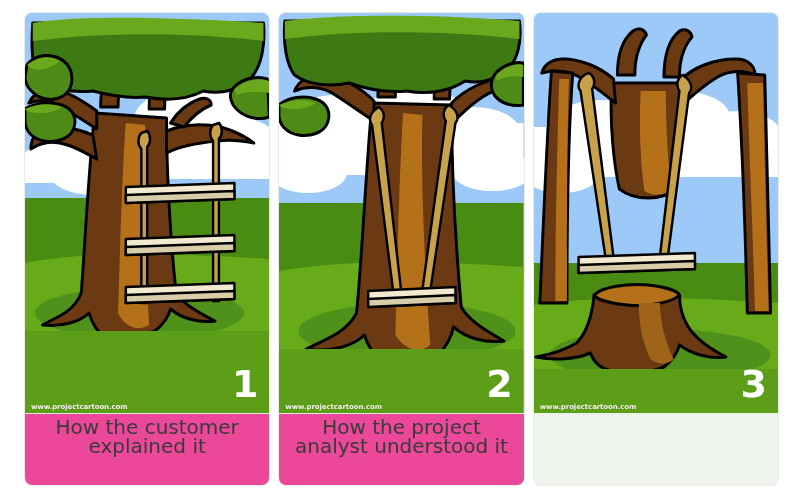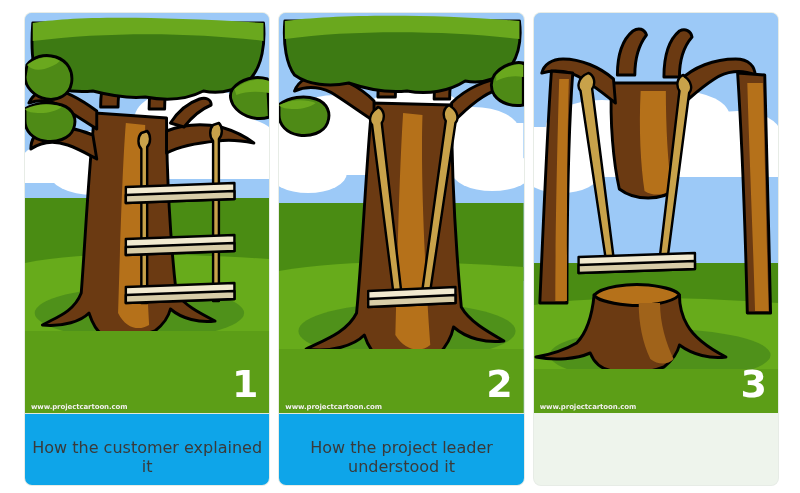--- a/index.html
+++ b/index.html
@@ -55,27 +55,27 @@
     right:11px;
     bottom:10px;
     font-size:38px;
     line-height:38px;
     font-weight:bold;
     color:#ffffff;
     font-family:"DejaVu Sans", sans-serif;
   }
   .caption{
     flex:1 1 auto;
-    background:#0ea5e9;
+    background:#ec4899;
     border-top:1px solid #dfe8dc;
     color:#3a3a3a;
-    font-size:16px;
+    font-size:20px;
     line-height:19px;
     text-align:center;
-    padding:24px 6px 0 6px;
+    padding:4px 6px 0 6px;
     box-sizing:border-box;
     font-family:"DejaVu Sans", sans-serif;
   }
 </style>
 </head>
 <body>
 
 <div class="strip">
 
   <div class="panel">
@@ -193,21 +193,21 @@
           <g stroke="#000" stroke-width="2.5" stroke-linejoin="round">
             <path d="M92 278 L182 274 L182 290 L92 294 Z" fill="#f2ead0"></path>
             <path d="M92 286 L182 282 L182 290 L92 294 Z" fill="#d8cda8"></path>
           </g>
         </g>
         <rect x="0" y="336" width="252" height="64" fill="#5c9e17"></rect>
       </svg>
       <div class="watermark">www.projectcartoon.com</div>
       <div class="num">2</div>
     </div>
-    <div class="caption">How the project leader understood it</div>
+    <div class="caption">How the project analyst understood it</div>
   </div>
 
   <div class="panel">
     <div class="art">
       <svg viewBox="0 0 252 400" preserveAspectRatio="none">
         <rect x="0" y="0" width="252" height="400" fill="#9cc9f7"></rect>
         <g fill="#ffffff">
           <ellipse cx="70" cy="115" rx="58" ry="28"></ellipse>
           <ellipse cx="150" cy="104" rx="52" ry="26"></ellipse>
           <ellipse cx="210" cy="120" rx="44" ry="22"></ellipse>

